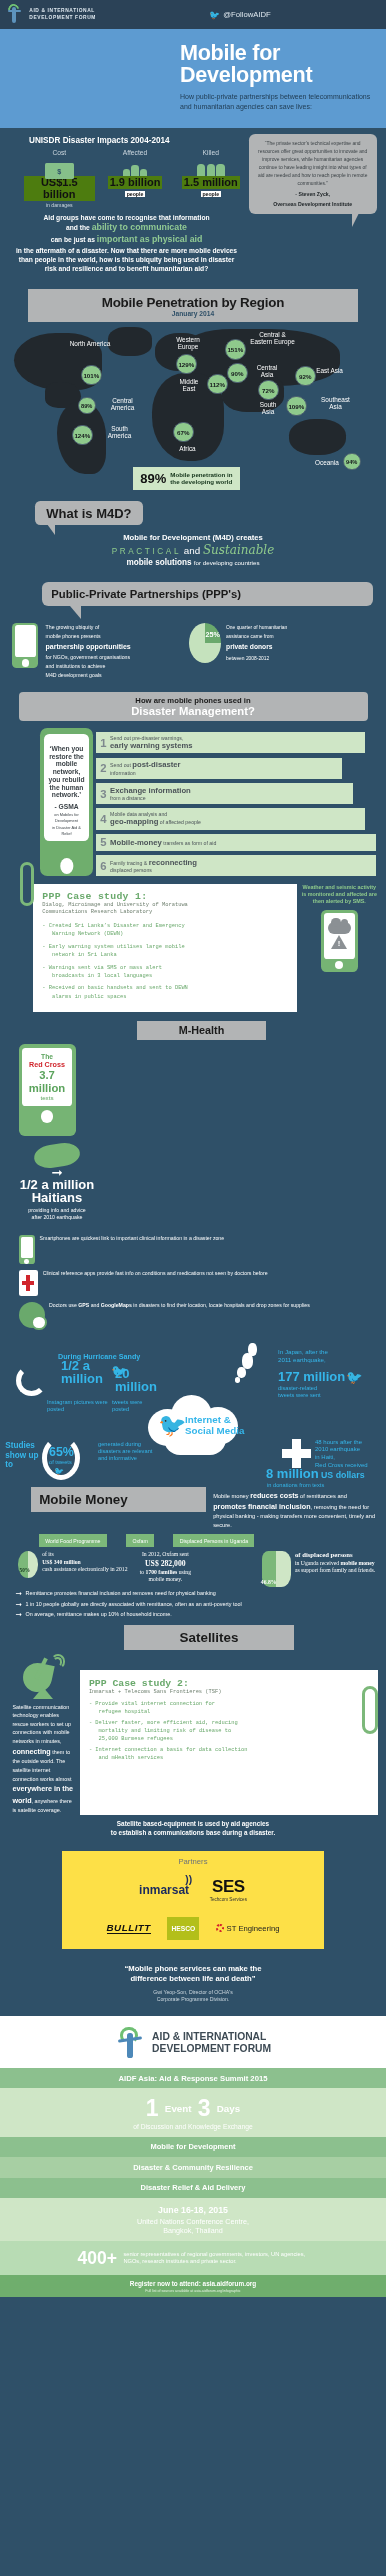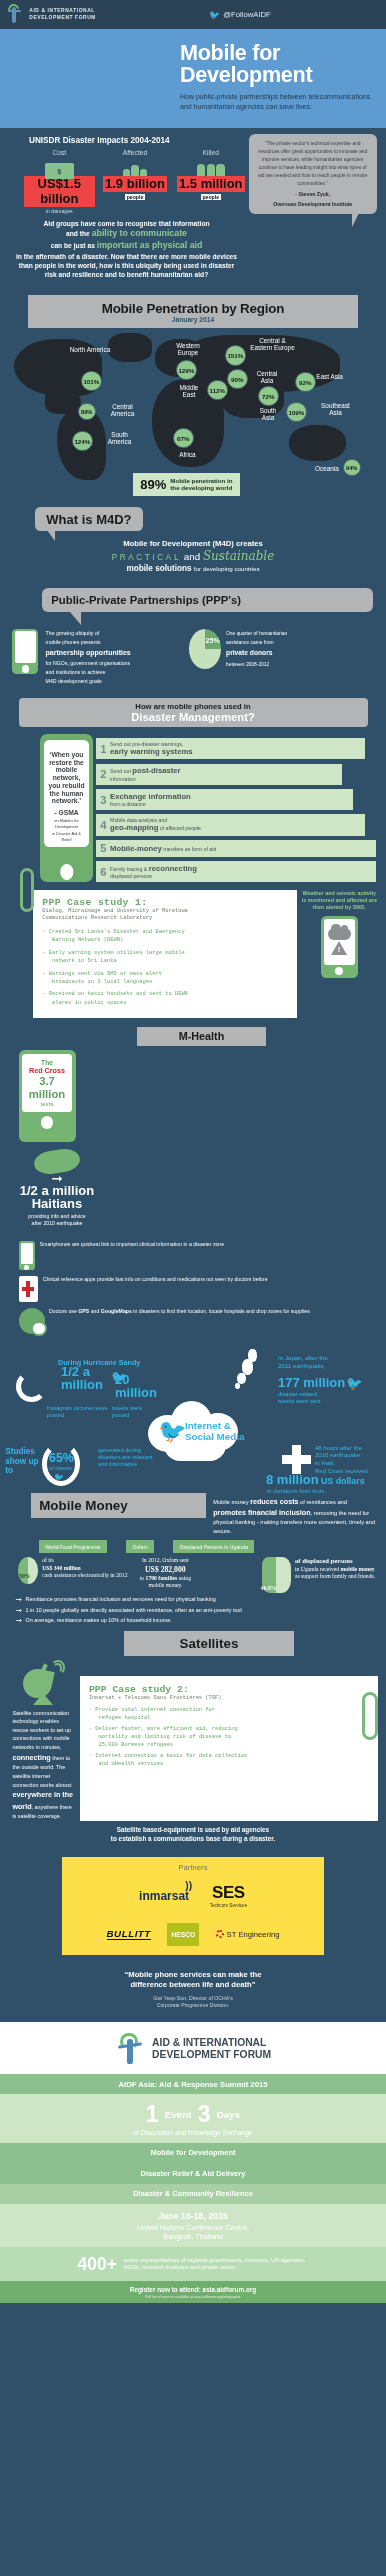--- a/index.html
+++ b/index.html
@@ -27,21 +27,21 @@
   .hero h1 { font-size:21.6px; line-height:1.0; font-weight:bold; color:#fff; letter-spacing:-0.3px; }
   .hero p { margin-top:6.2px; font-size:7px; line-height:1.45; color:#1f3b52; }
 
   
   .unisdr { padding:8.2px 0 5.2px 0; position:relative; }
   .unisdr h2 { font-size:8.2px; font-weight:bold; margin-left:29px; }
   .stats { display:flex; gap:5.2px; margin:4.1px 0 0 24px; width:222px; }
   .stat { flex:1; text-align:center; }
   .stat .cap { font-size:6.7px; color:#cdd8e0; }
   .stat .art { height:23px; display:flex; align-items:flex-end; justify-content:center; }
-  .stat .val { display:inline-block; background:#ef4444; color:#111; font-weight:bold; font-size:13px; padding:0.5px 2.1px; margin-top:-3.1px; }
+  .stat .val { display:inline-block; background:#4d7c0f; color:#111; font-weight:bold; font-size:11px; padding:0.5px 2.1px; margin-top:-3.1px; }
   .stat .sub { font-size:5.2px; color:#cdd8e0; margin-top:1px; }
   .stat .sub.box { display:inline-block; background:#fff; color:#111; font-weight:bold; padding:0 1.5px; }
   .money { width:29px; height:15.5px; background:#86c08a; border-radius:1.5px; position:relative; }
   .money:before { content:"$"; position:absolute; inset:0; display:flex; align-items:center; justify-content:center; color:#2f5068; font-weight:bold; font-size:7.2px; }
   .people { display:flex; align-items:flex-end; gap:0.5px; }
   .people i { width:6.7px; height:10.3px; background:#86c08a; border-radius:3.1px 3.1px 1px 1px; display:block; }
   .people i.big { width:8.8px; height:13.4px; }
   .graves { display:flex; gap:1.5px; align-items:flex-end; }
   .graves i { width:8.2px; height:14.4px; background:#86c08a; border-radius:3.6px 3.6px 0 0; display:block; }
 
@@ -745,22 +745,22 @@
     <div class="line">
       <span class="num">1</span>
       <span class="w">Event</span>
       <span class="num">3</span>
       <span class="w">Days</span>
     </div>
     <div class="sub">of Discussion and Knowledge Exchange</div>
   </div>
 
   <div class="strip s1">Mobile for Development</div>
+  <div class="strip s2">Disaster &amp; Community Resilience</div>
   <div class="strip s3">Disaster Relief &amp; Aid Delivery</div>
-  <div class="strip s2">Disaster &amp; Community Resilience</div>
 
   <div class="venue">
     <div class="d">June 16-18, 2015</div>
     <div class="v">
       <span>United Nations Conference Centre,</span><br>
       <span>Bangkok, Thailand</span>
     </div>
   </div>
 
   <div class="attend">

